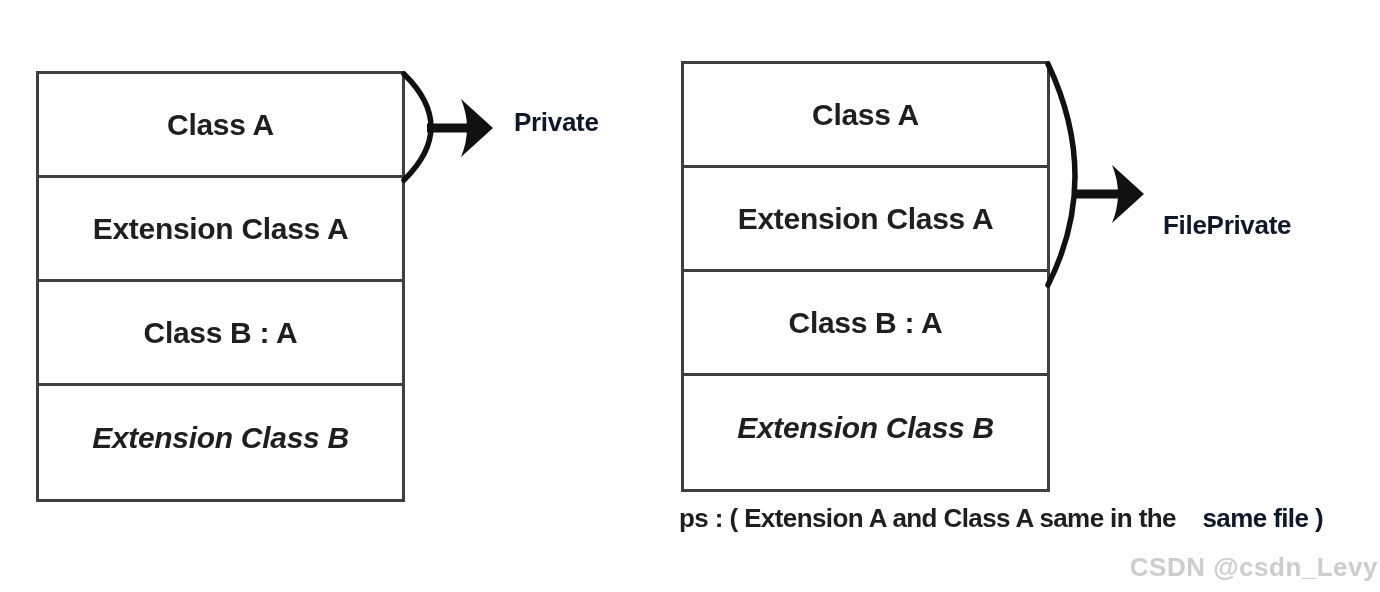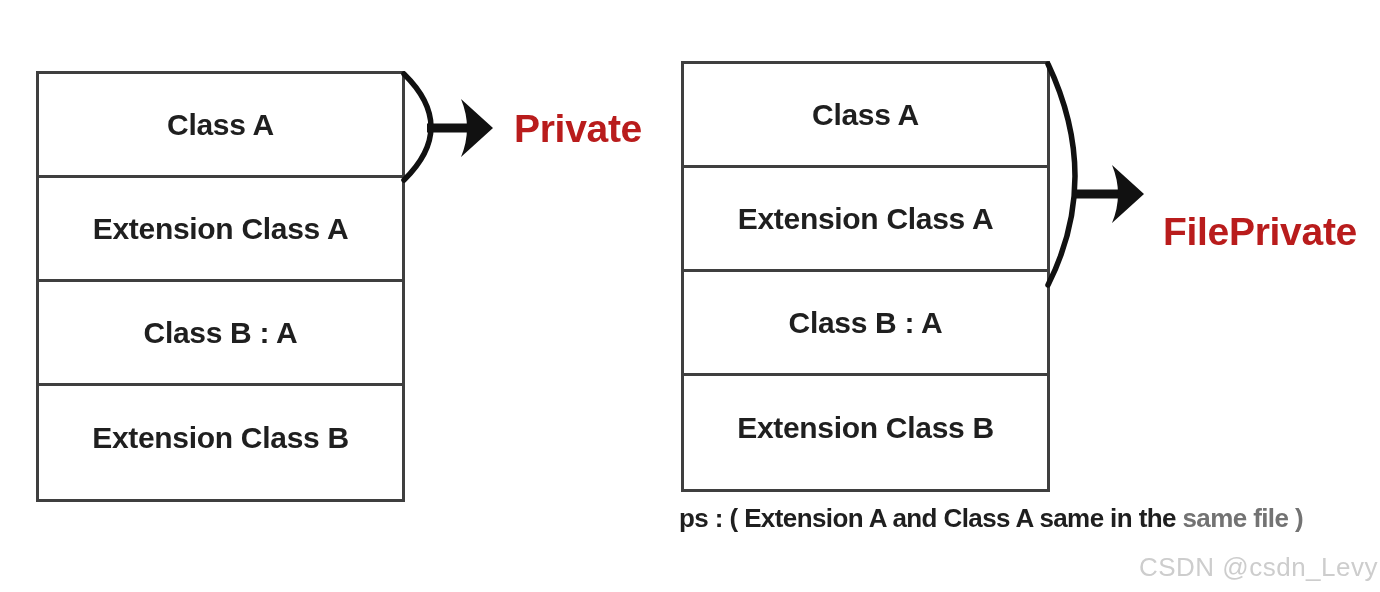--- a/index.html
+++ b/index.html
@@ -24,38 +24,38 @@
     background: #ffffff;
   }
   .stack-row {
     box-sizing: border-box;
     height: 104px;
     border-bottom: 3px solid #3f3f3f;
     display: flex;
     align-items: center;
     justify-content: center;
   }
-  .stack-row:last-child { border-bottom: none; }
+  .stack-row:last-child { border-bottom: none; font-style: italic; }
   .stack-row .row-label {
     font-size: 30px;
     font-weight: 600;
     color: #1f1f1f;
     letter-spacing: -0.3px;
     white-space: nowrap;
   }
 
   #left-stack  { left: 36px;  top: 71px; width: 369px; height: 431px; }
   #right-stack { left: 681px; top: 61px; width: 369px; height: 431px; }
 
   
   .access-label {
     position: absolute;
-    font-size: 39px;
+    font-size: 26px;
     font-weight: 600;
-    color: #b91c1c;
+    color: #0f172a;
     letter-spacing: -0.3px;
     white-space: nowrap;
   }
   #private-label     { left: 514px;  top: 107px; }
   #fileprivate-label { left: 1163px; top: 174px; margin-top: 36px; }
 
   
   #overlay {
     position: absolute;
     left: 0; top: 0;
@@ -80,29 +80,29 @@
   #ps-note {
     position: absolute;
     left: 679px;
     top: 503px;
     font-size: 26px;
     font-weight: 600;
     letter-spacing: -0.6px;
     color: #1f1f1f;
     white-space: nowrap;
   }
-  #ps-note .note-red { color: #737373; }
+  #ps-note .note-red { color: #0f172a; margin-left: 20px; }
 
   
   #watermark {
     position: absolute;
     right: 2px;
     top: 552px;
     font-size: 26px;
-    font-weight: 400;
+    font-weight: 700;
     color: #cdcdcd;
     letter-spacing: 0.5px;
     white-space: nowrap;
   }
 </style>
 </head>
 <body>
 
 <div id="canvas">
 

